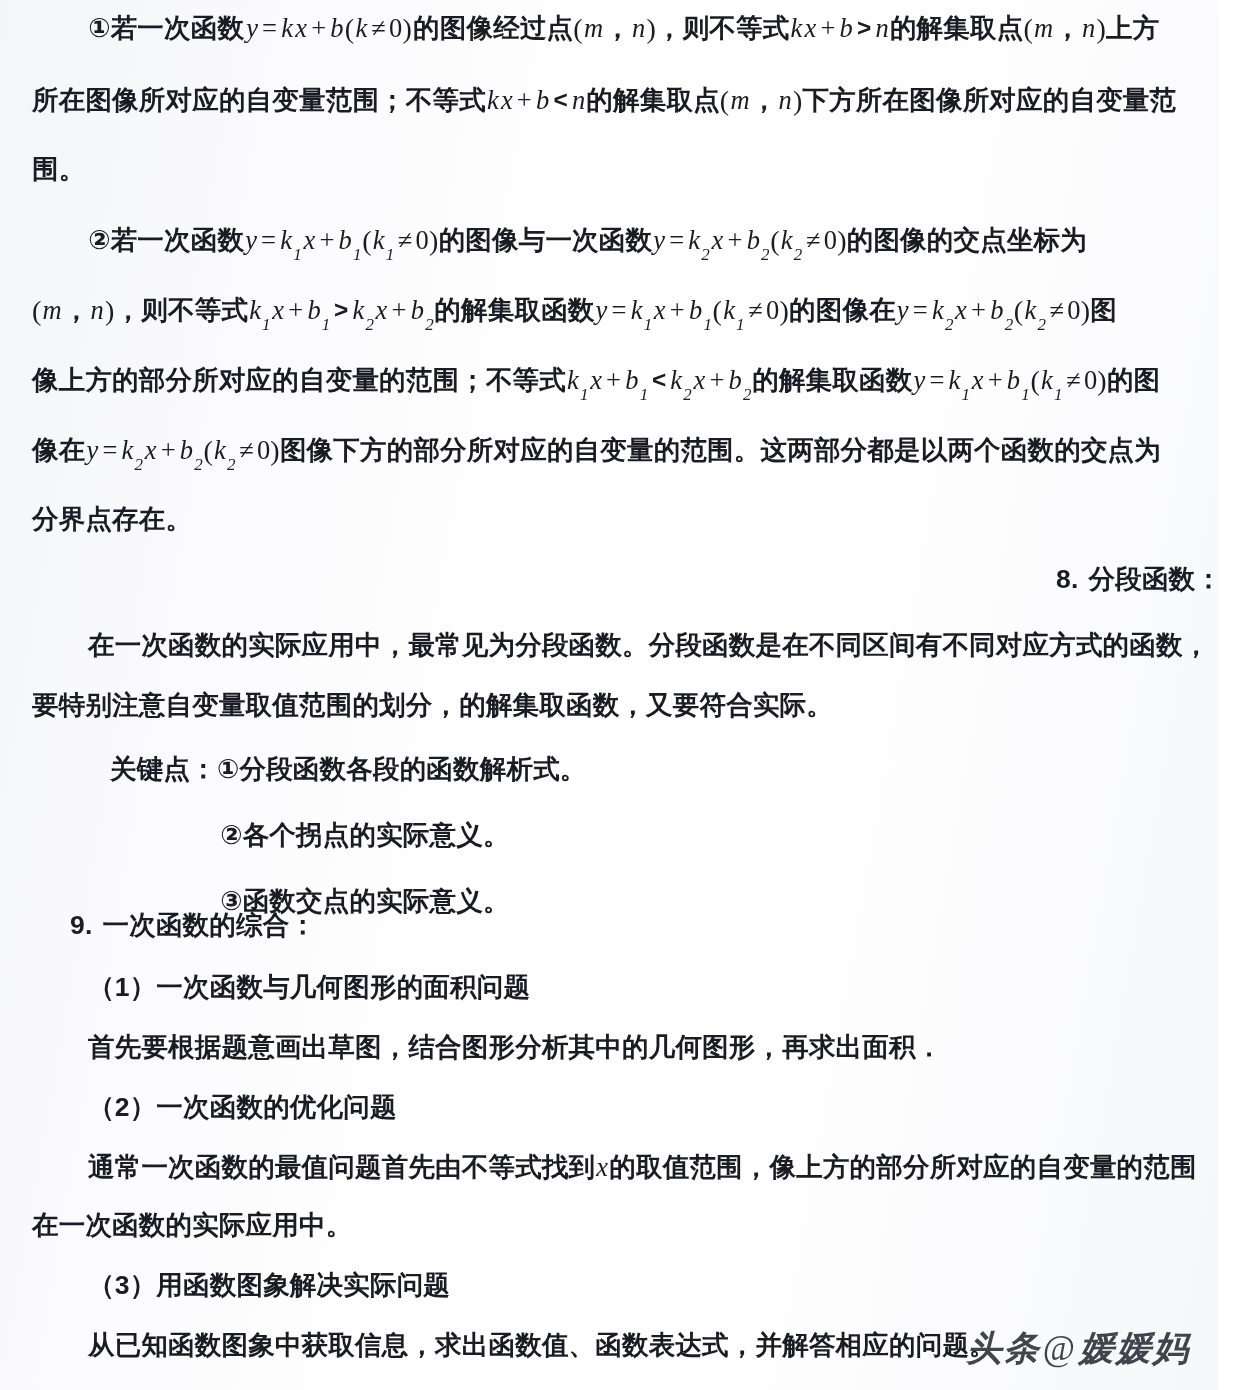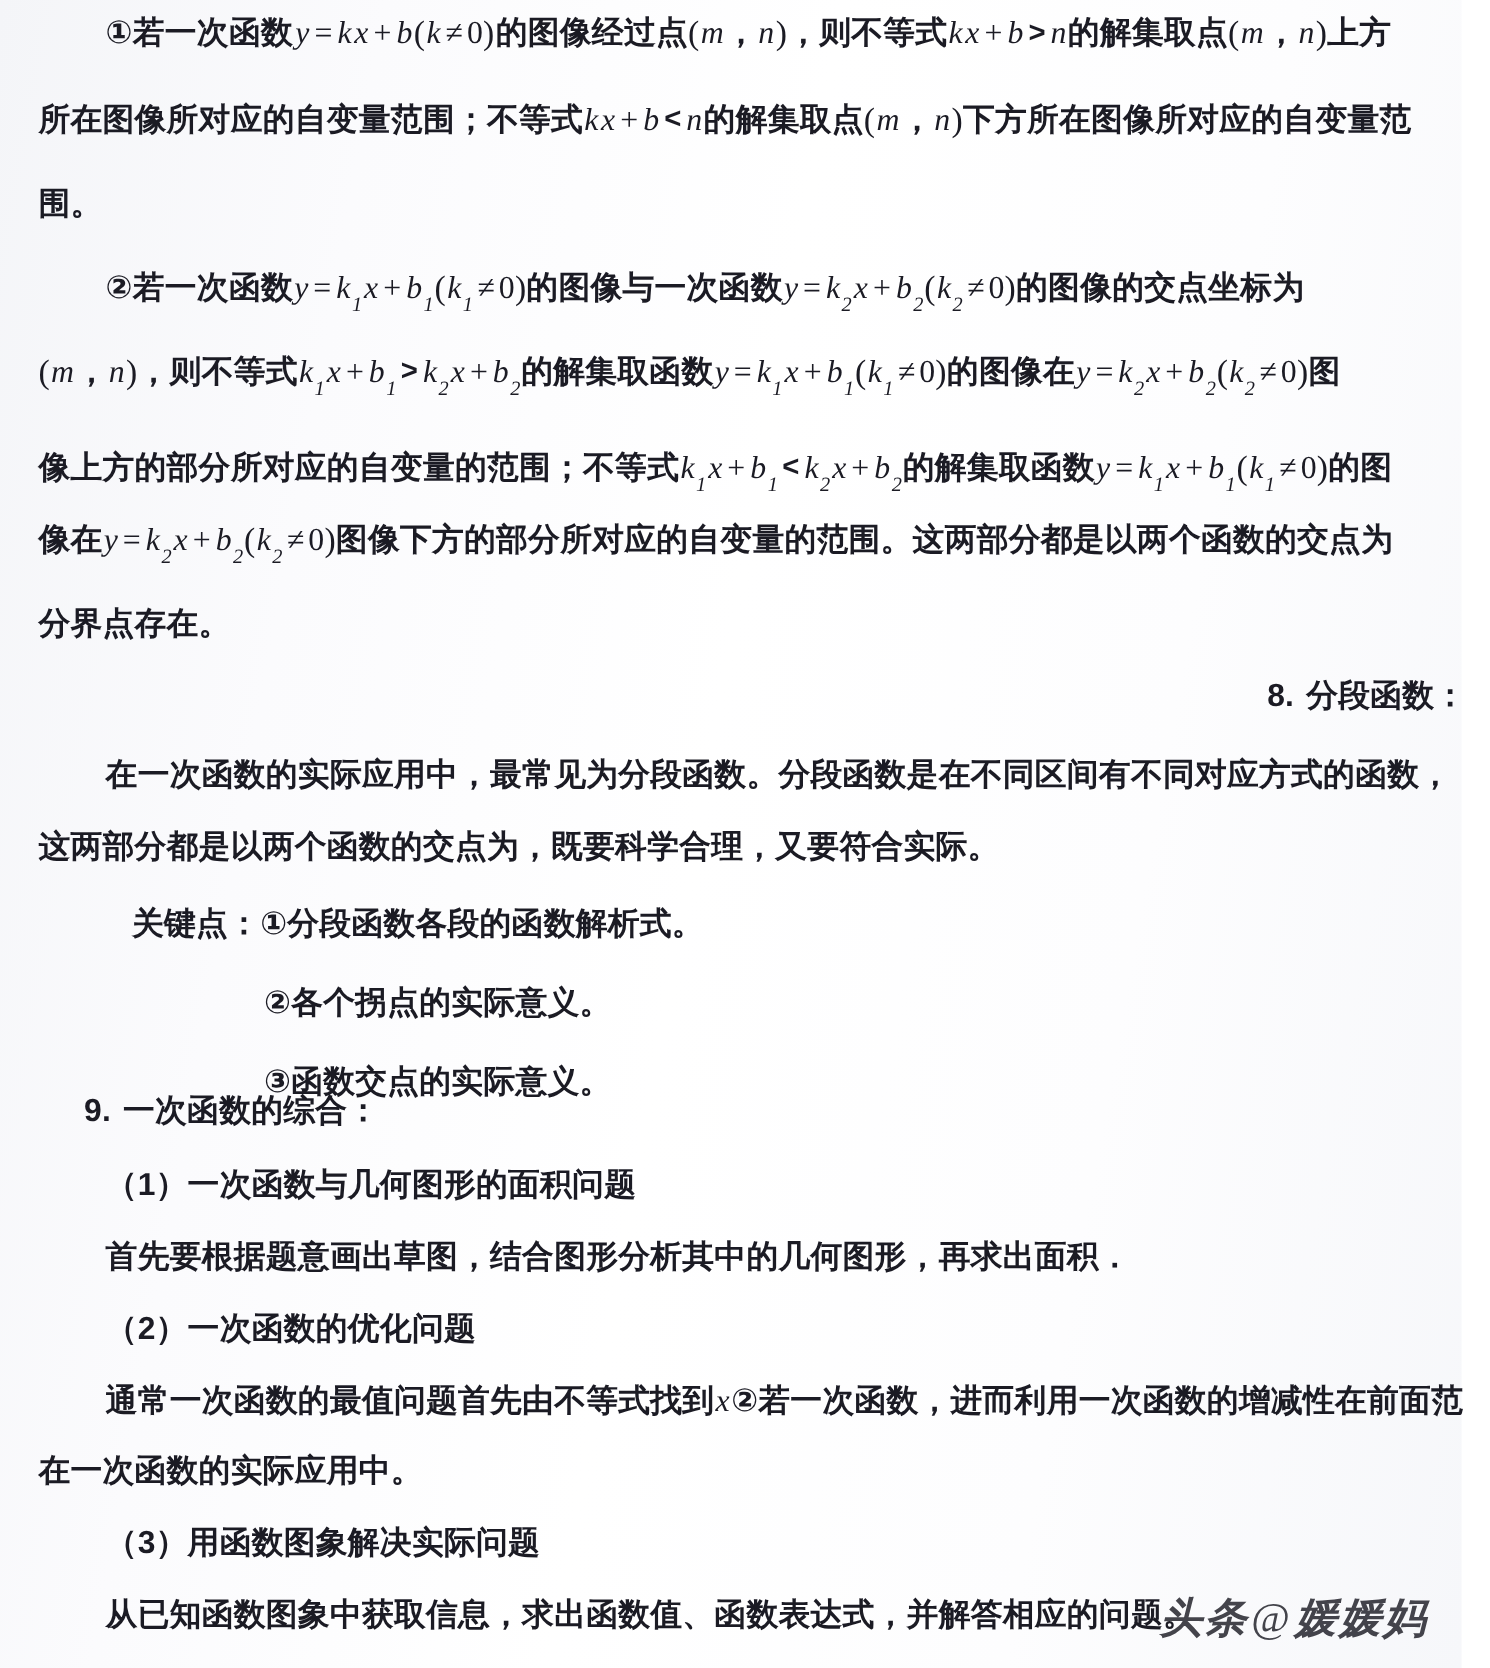--- a/index.html
+++ b/index.html
@@ -128,52 +128,52 @@
     <div class="row ln cn" style="top:152px;padding-left:2px;">围。</div>
 
     <div class="row ln" style="top:222px;">
       <span class="cn ind1">②若一次函数</span><span><span class="mi">y</span><span class="mo">=</span><span class="mi">k</span><sub>1</sub><span class="mi">x</span><span class="mo">+</span><span class="mi">b</span><sub>1</sub><span class="paren">(</span><span class="mi">k</span><sub>1</sub><span class="mo">≠</span><span class="mn">0</span><span class="paren">)</span></span><span class="cn">的图像与一次函数</span><span><span class="mi">y</span><span class="mo">=</span><span class="mi">k</span><sub>2</sub><span class="mi">x</span><span class="mo">+</span><span class="mi">b</span><sub>2</sub><span class="paren">(</span><span class="mi">k</span><sub>2</sub><span class="mo">≠</span><span class="mn">0</span><span class="paren">)</span></span><span class="cn">的图像的交点坐标为</span>
     </div>
 
     <div class="row ln" style="top:292px;">
       <span style="padding-left:2px;"><span class="paren">(</span><span class="mi">m</span><span class="cn">，</span><span class="mi">n</span><span class="paren">)</span></span><span class="cn">，则不等式</span><span><span class="mi">k</span><sub>1</sub><span class="mi">x</span><span class="mo">+</span><span class="mi">b</span><sub>1</sub><span class="ineq">&gt;</span><span class="mi">k</span><sub>2</sub><span class="mi">x</span><span class="mo">+</span><span class="mi">b</span><sub>2</sub></span><span class="cn">的解集取函数</span><span><span class="mi">y</span><span class="mo">=</span><span class="mi">k</span><sub>1</sub><span class="mi">x</span><span class="mo">+</span><span class="mi">b</span><sub>1</sub><span class="paren">(</span><span class="mi">k</span><sub>1</sub><span class="mo">≠</span><span class="mn">0</span><span class="paren">)</span></span><span class="cn">的图像在</span><span><span class="mi">y</span><span class="mo">=</span><span class="mi">k</span><sub>2</sub><span class="mi">x</span><span class="mo">+</span><span class="mi">b</span><sub>2</sub><span class="paren">(</span><span class="mi">k</span><sub>2</sub><span class="mo">≠</span><span class="mn">0</span><span class="paren">)</span></span><span class="cn">图</span>
     </div>
 
-    <div class="row ln" style="top:372px;">
+    <div class="row ln" style="top:362px;">
       <span class="cn" style="padding-left:2px;">像上方的部分所对应的自变量的范围；不等式</span><span><span class="mi">k</span><sub>1</sub><span class="mi">x</span><span class="mo">+</span><span class="mi">b</span><sub>1</sub><span class="ineq">&lt;</span><span class="mi">k</span><sub>2</sub><span class="mi">x</span><span class="mo">+</span><span class="mi">b</span><sub>2</sub></span><span class="cn">的解集取函数</span><span><span class="mi">y</span><span class="mo">=</span><span class="mi">k</span><sub>1</sub><span class="mi">x</span><span class="mo">+</span><span class="mi">b</span><sub>1</sub><span class="paren">(</span><span class="mi">k</span><sub>1</sub><span class="mo">≠</span><span class="mn">0</span><span class="paren">)</span></span><span class="cn">的图</span>
     </div>
 
     <div class="row ln" style="top:432px;">
       <span class="cn" style="padding-left:2px;">像在</span><span><span class="mi">y</span><span class="mo">=</span><span class="mi">k</span><sub>2</sub><span class="mi">x</span><span class="mo">+</span><span class="mi">b</span><sub>2</sub><span class="paren">(</span><span class="mi">k</span><sub>2</sub><span class="mo">≠</span><span class="mn">0</span><span class="paren">)</span></span><span class="cn">图像下方的部分所对应的自变量的范围。这两部分都是以两个函数的交点为</span>
     </div>
 
     <div class="row ln cn" style="top:502px;padding-left:2px;">分界点存在。</div>
 
     <div class="row ln" style="top:562px;text-align:right;">
       <span class="num" style="padding-left:8px;padding-right:10px;">8.</span><span class="cn">分段函数：</span>
     </div>
 
     <div class="row ln cn ind1" style="top:628px;">在一次函数的实际应用中，最常见为分段函数。分段函数是在不同区间有不同对应方式的函数，</div>
 
-    <div class="row ln cn" style="top:688px;padding-left:2px;">这两部分都是以两个函数的交点为，既要科学合理，又要符合实际。</div>
+    <div class="row ln cn" style="top:688px;padding-left:2px;">要特别注意自变量取值范围的划分，的解集取函数，又要符合实际。</div>
 
     <div class="row ln cn" style="top:752px;padding-left:80px;">关键点：①分段函数各段的函数解析式。</div>
     <div class="row ln cn" style="top:818px;padding-left:190px;">②各个拐点的实际意义。</div>
     <div class="row ln cn" style="top:884px;padding-left:190px;">③函数交点的实际意义。</div>
 
     <div class="row ln" style="top:908px;margin-left:32px;">
       <span class="num" style="padding-left:8px;padding-right:10px;">9.</span><span class="cn">一次函数的综合：</span>
     </div>
 
     <div class="row ln cn" style="top:970px;padding-left:58px;">（1）一次函数与几何图形的面积问题</div>
     <div class="row ln cn" style="top:1030px;padding-left:58px;">首先要根据题意画出草图，结合图形分析其中的几何图形，再求出面积．</div>
     <div class="row ln cn" style="top:1090px;padding-left:58px;">（2）一次函数的优化问题</div>
 
     <div class="row ln" style="top:1150px;">
-      <span class="cn ind1">通常一次函数的最值问题首先由不等式找到</span><span class="mi">x</span><span class="cn">②若一次函数，进而利用一次函数的增减性在前面范</span>
+      <span class="cn ind1">通常一次函数的最值问题首先由不等式找到</span><span class="mi">x</span><span class="cn">的取值范围，像上方的部分所对应的自变量的范围</span>
     </div>
     <div class="row ln cn" style="top:1208px;padding-left:2px;">在一次函数的实际应用中。</div>
 
     <div class="row ln cn" style="top:1268px;padding-left:58px;">（3）用函数图象解决实际问题</div>
     <div class="row ln cn" style="top:1328px;padding-left:58px;">从已知函数图象中获取信息，求出函数值、函数表达式，并解答相应的问题。</div>
 
   </div>
 
   <div class="watermark">
     <span>头条</span><span class="at">@</span><span>媛媛妈</span>

